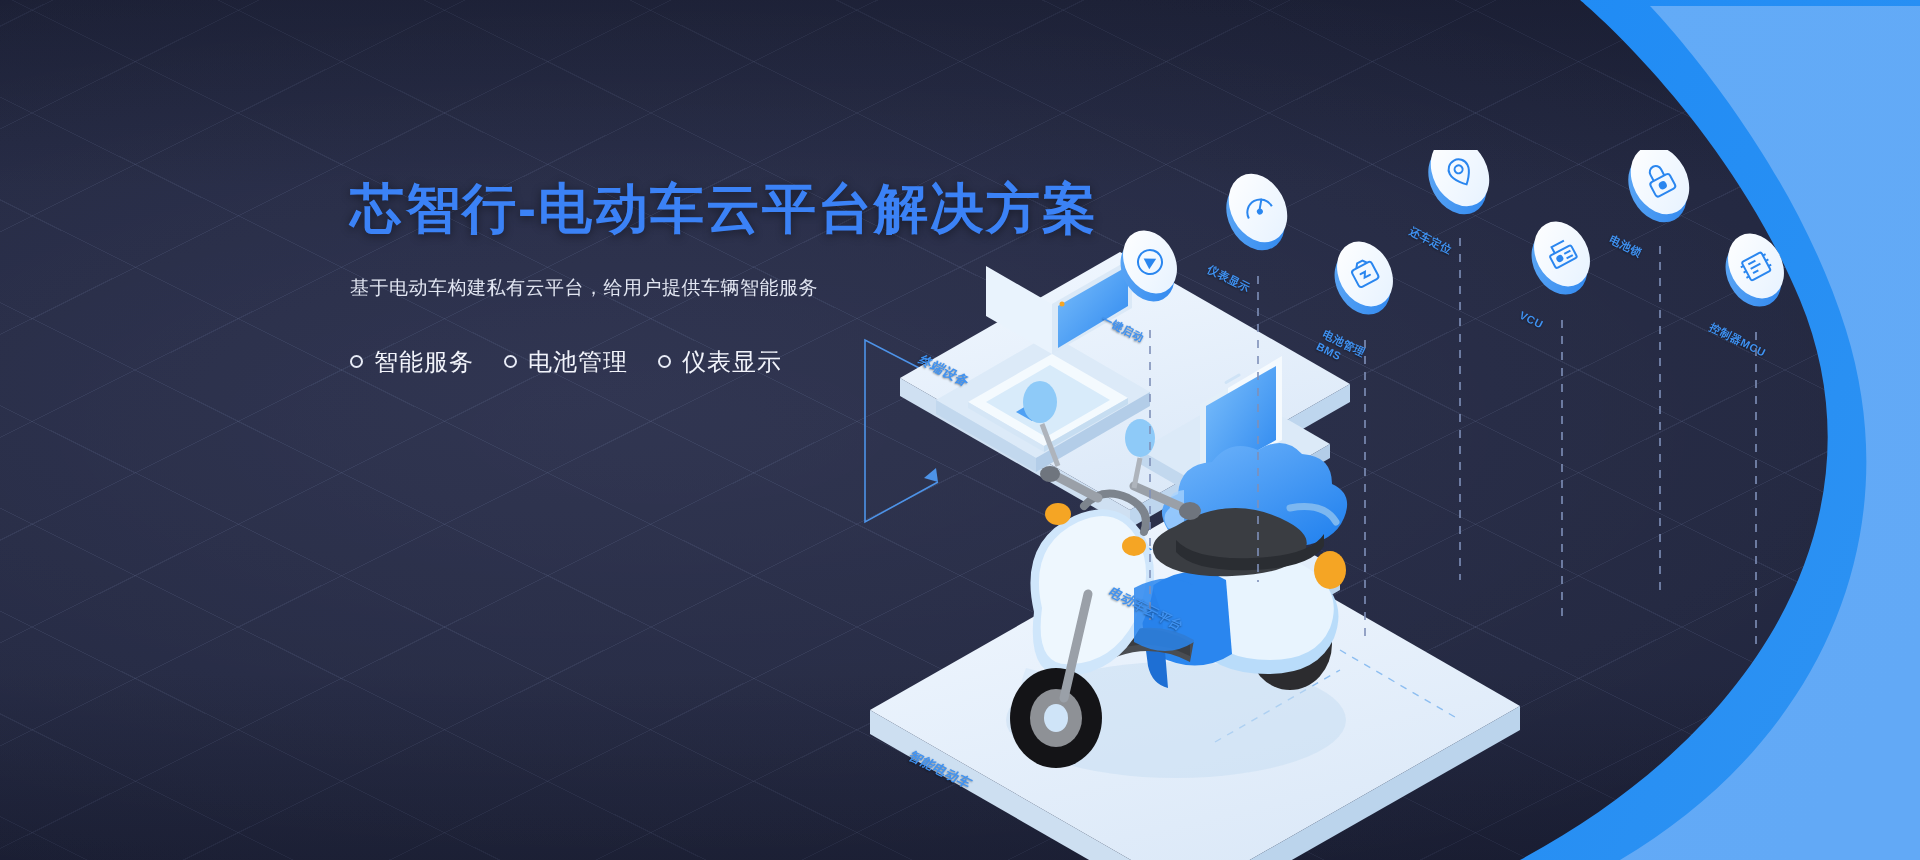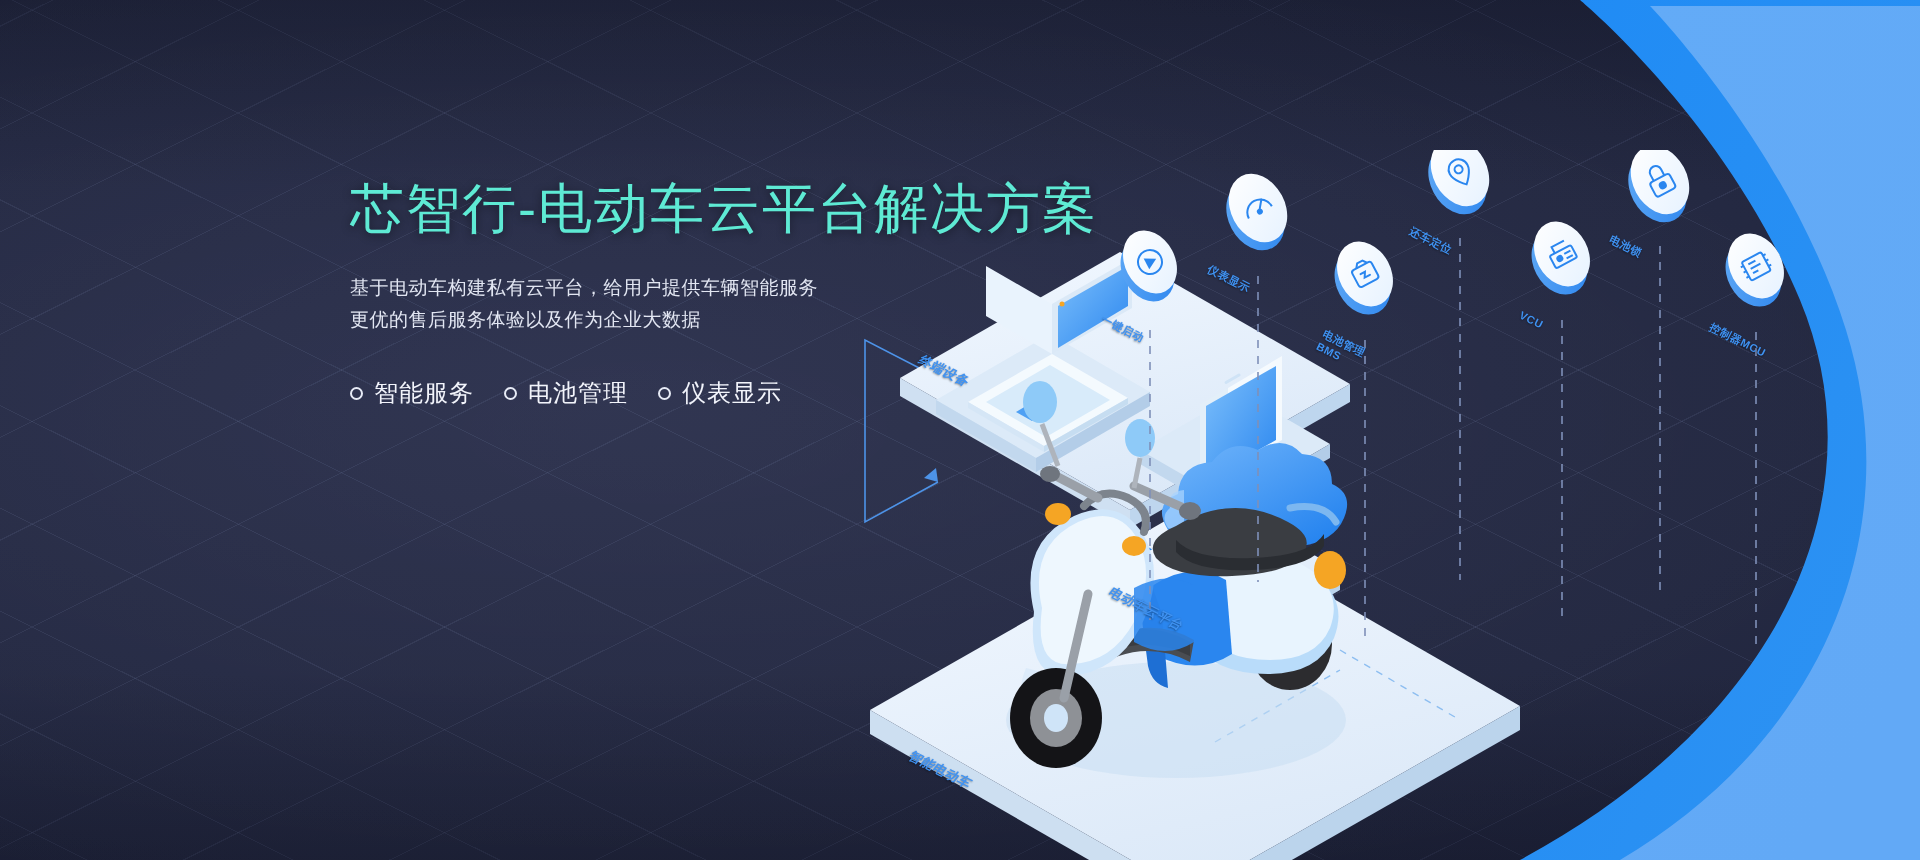--- a/index.html
+++ b/index.html
@@ -21,21 +21,21 @@
   .bg-vignette{position:absolute;inset:0;background:
       radial-gradient(130% 100% at 35% 50%, rgba(255,255,255,.035) 0%, rgba(0,0,0,0) 60%),
       linear-gradient(180deg, rgba(10,12,25,.28) 0%, rgba(10,12,25,0) 22%, rgba(10,12,25,0) 78%, rgba(10,12,25,.30) 100%);}
 
   
   .wave{position:absolute;right:0;top:0;width:1100px;height:860px;pointer-events:none;}
 
   
   .copy{position:absolute;left:350px;top:178px;width:760px;}
   .title{
-    font-size:54px;line-height:1.12;font-weight:400;color:#5eead4;
+    font-size:54px;line-height:1.12;font-weight:700;color:#3b82f6;
     letter-spacing:2px;margin:0 0 34px 0;white-space:nowrap;
     text-shadow:0 2px 10px rgba(0,0,0,.45);
     font-family:"Liberation Sans","DejaVu Sans",sans-serif;
   }
   .subtitle{font-size:19px;line-height:1.65;color:#e2e6f2;font-weight:400;margin:0 0 42px 0;
     letter-spacing:.5px;}
   .subtitle span{display:block;}
   .features{display:flex;align-items:flex-start;gap:30px;}
   .feat{display:flex;align-items:center;gap:11px;color:#f2f4fb;font-size:24px;letter-spacing:1px;}
   .feat .dot{
@@ -73,21 +73,20 @@
       </linearGradient>
     </defs>
     <path d="M1100,0 L760,0 C760,0 905,120 980,300 C1062,498 960,720 700,860 L1100,860 Z" fill="url(#wOut)"></path>
     <path d="M1100,6 L830,6 C830,6 970,150 1026,330 C1090,536 1000,742 800,860 L1100,860 Z" fill="url(#wIn)"></path>
   </svg>
 
   <div class="copy">
     <h1 class="title">芯智行-电动车云平台解决方案</h1>
     <p class="subtitle">
       <span>基于电动车构建私有云平台，给用户提供车辆智能服务</span>
-      <span>更优的售后服务体验以及作为企业大数据</span>
     </p>
     <div class="features">
       <div class="feat">
         <span class="dot"></span>
         <span>智能服务</span>
       </div>
       <div class="feat">
         <span class="dot"></span>
         <span>电池管理</span>
       </div>

